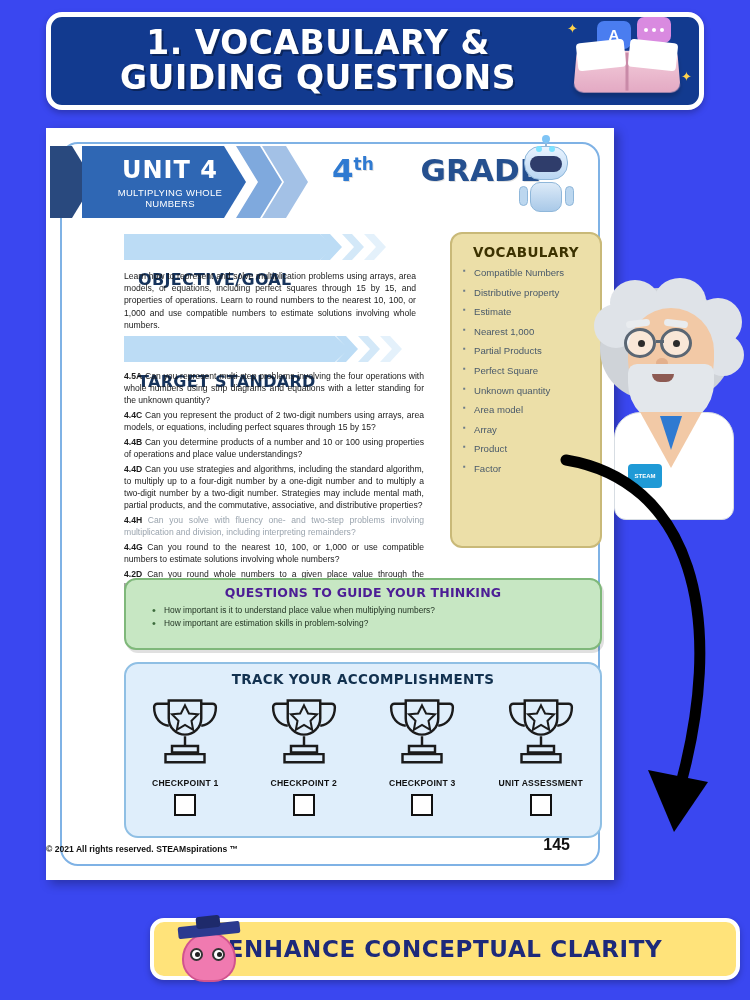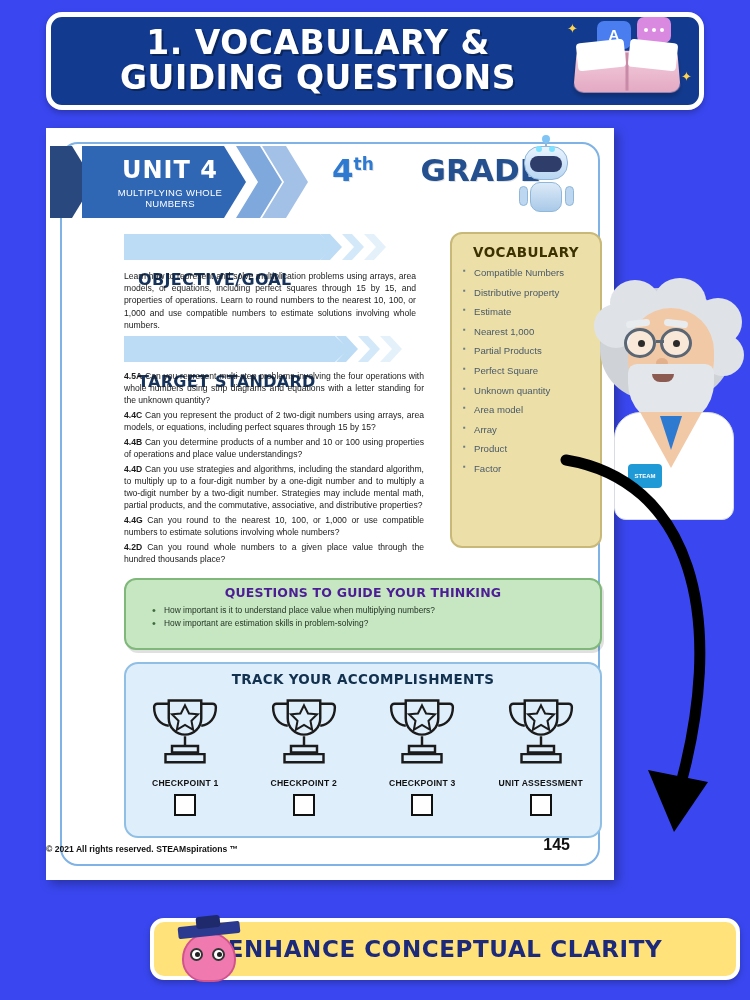--- a/index.html
+++ b/index.html
@@ -375,20 +375,21 @@
     <div class="ch" style="left:212px;"></div>
     <div class="ch" style="left:234px; opacity:.65;"></div>
     <div class="ch" style="left:256px; opacity:.4;"></div>
     <div class="txt">TARGET STANDARD</div>
   </div>
   <div class="std-body">
     <p><b>4.5A</b> <span>Can you represent multi-step problems involving the four operations with whole numbers using strip diagrams and equations with a letter standing for the unknown quantity?</span></p>
     <p><b>4.4C</b> <span>Can you represent the product of 2 two-digit numbers using arrays, area models, or equations, including perfect squares through 15 by 15?</span></p>
     <p><b>4.4B</b> <span>Can you determine products of a number and 10 or 100 using properties of operations and place value understandings?</span></p>
     <p><b>4.4D</b> <span>Can you use strategies and algorithms, including the standard algorithm, to multiply up to a four-digit number by a one-digit number and to multiply a two-digit number by a two-digit number. Strategies may include mental math, partial products, and the commutative, associative, and distributive properties?</span></p>
+    <p><b>4.4H</b> <span class="faded">Can you solve with fluency one- and two-step problems involving multiplication and division, including interpreting remainders?</span></p>
     <p><b>4.4G</b> <span>Can you round to the nearest 10, 100, or 1,000 or use compatible numbers to estimate solutions involving whole numbers?</span></p>
     <p><b>4.2D</b> <span>Can you round whole numbers to a given place value through the hundred thousands place?</span></p>
   </div>
 
   <div class="vocab">
     <h3>VOCABULARY</h3>
     <ul>
       <li>Compatible Numbers</li>
       <li>Distributive property</li>
       <li>Estimate</li>

